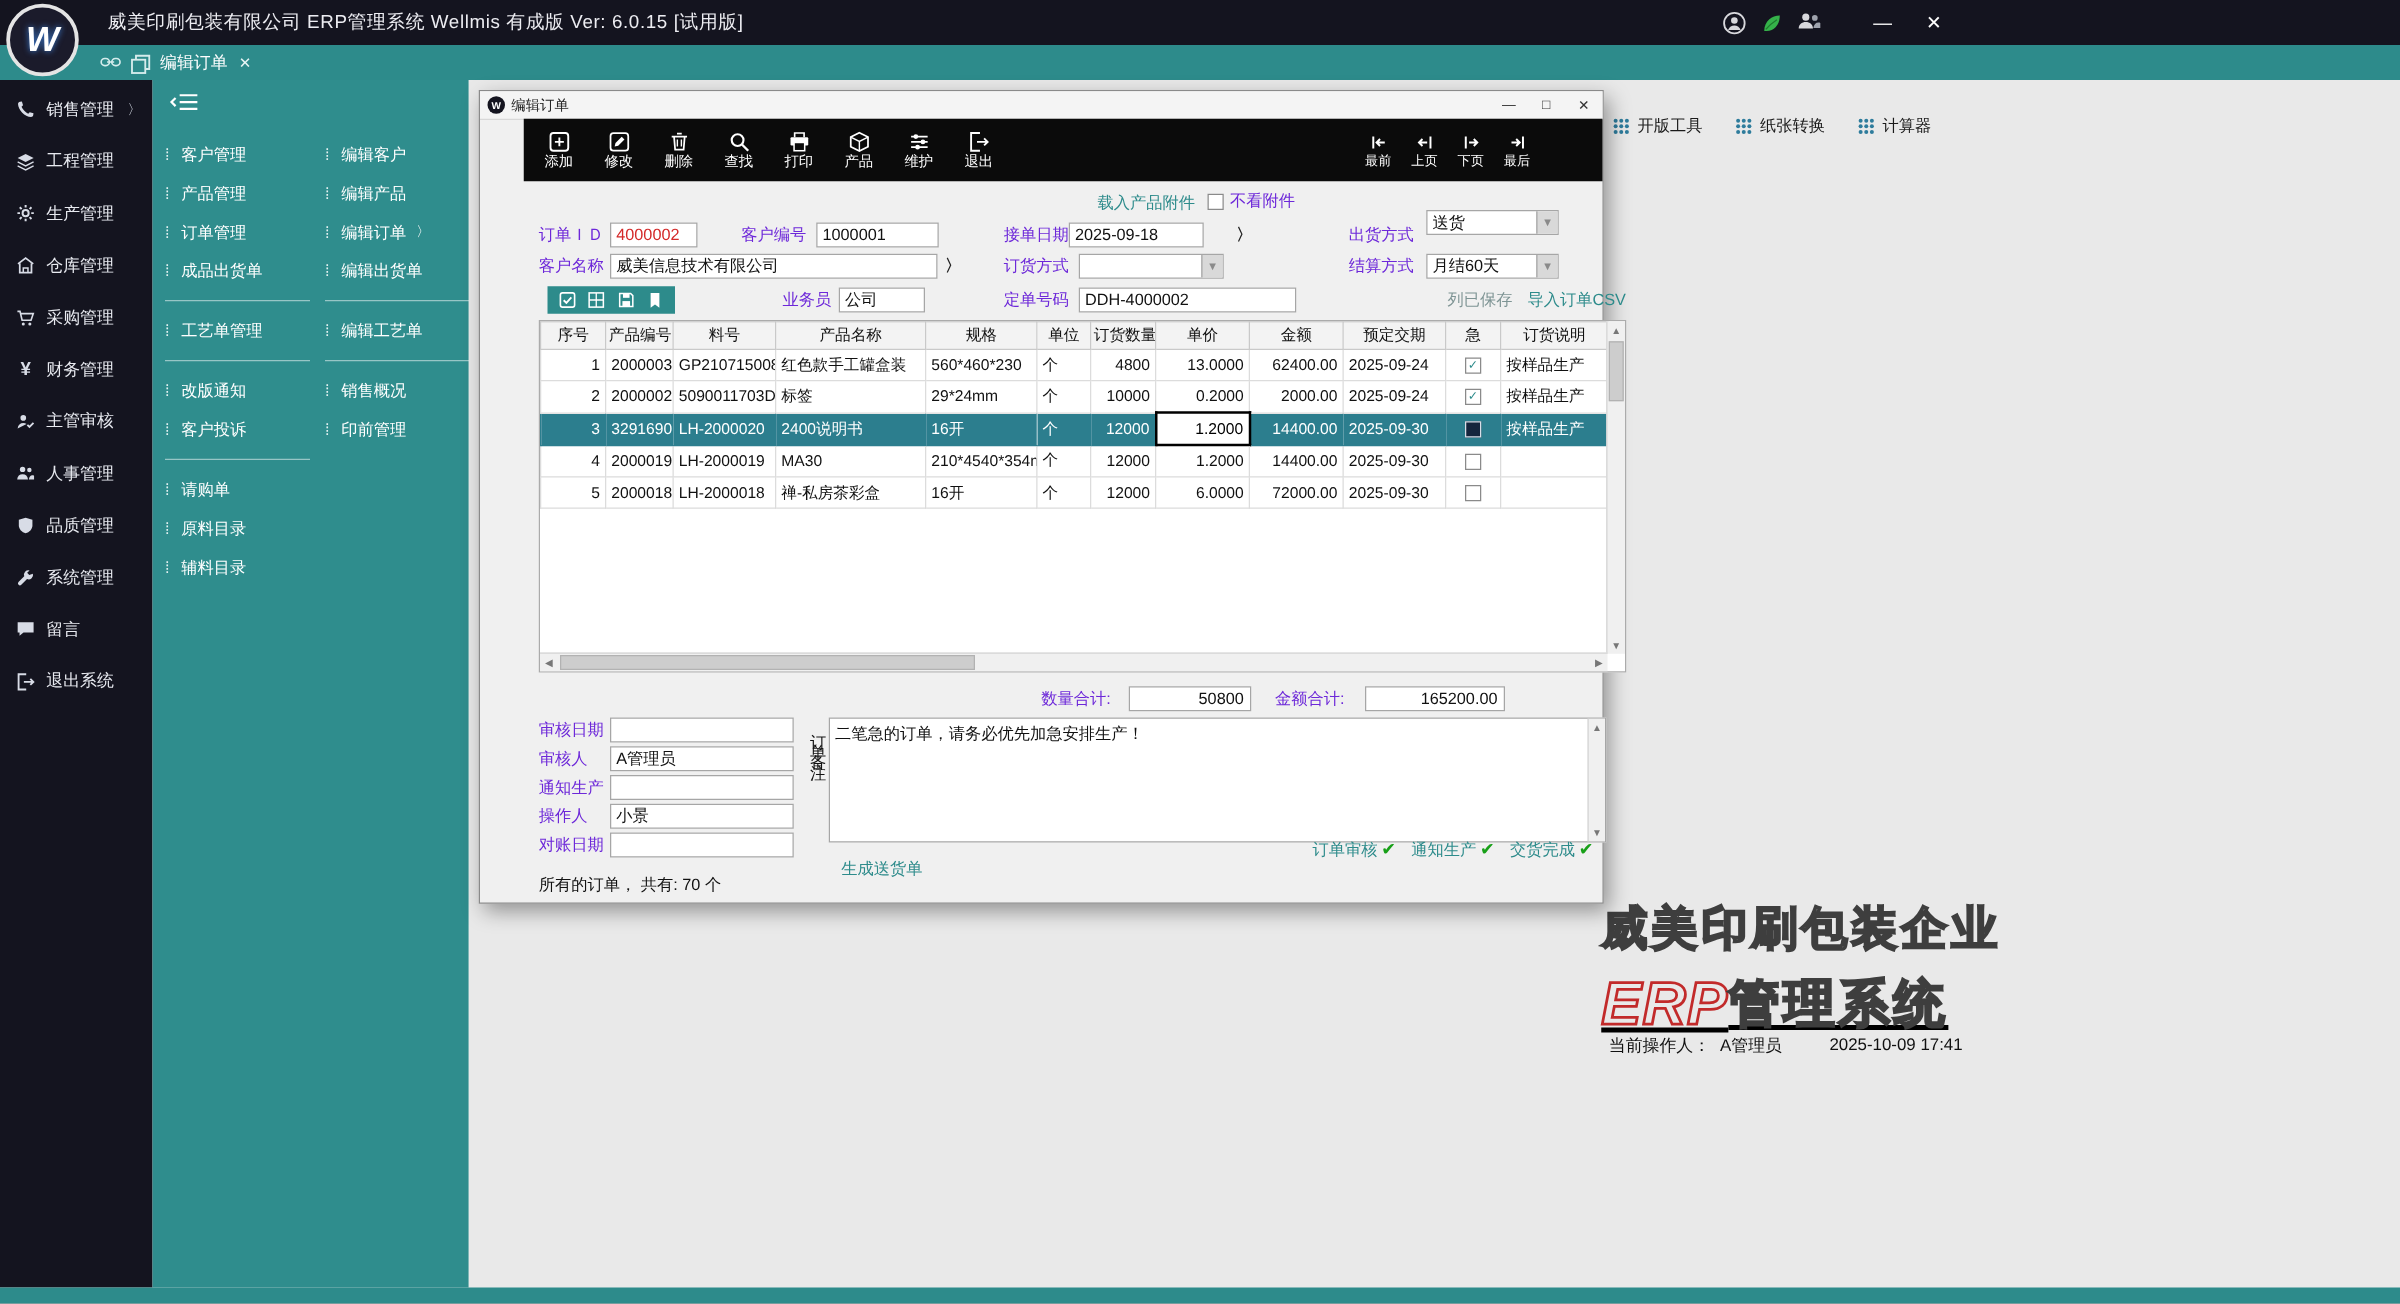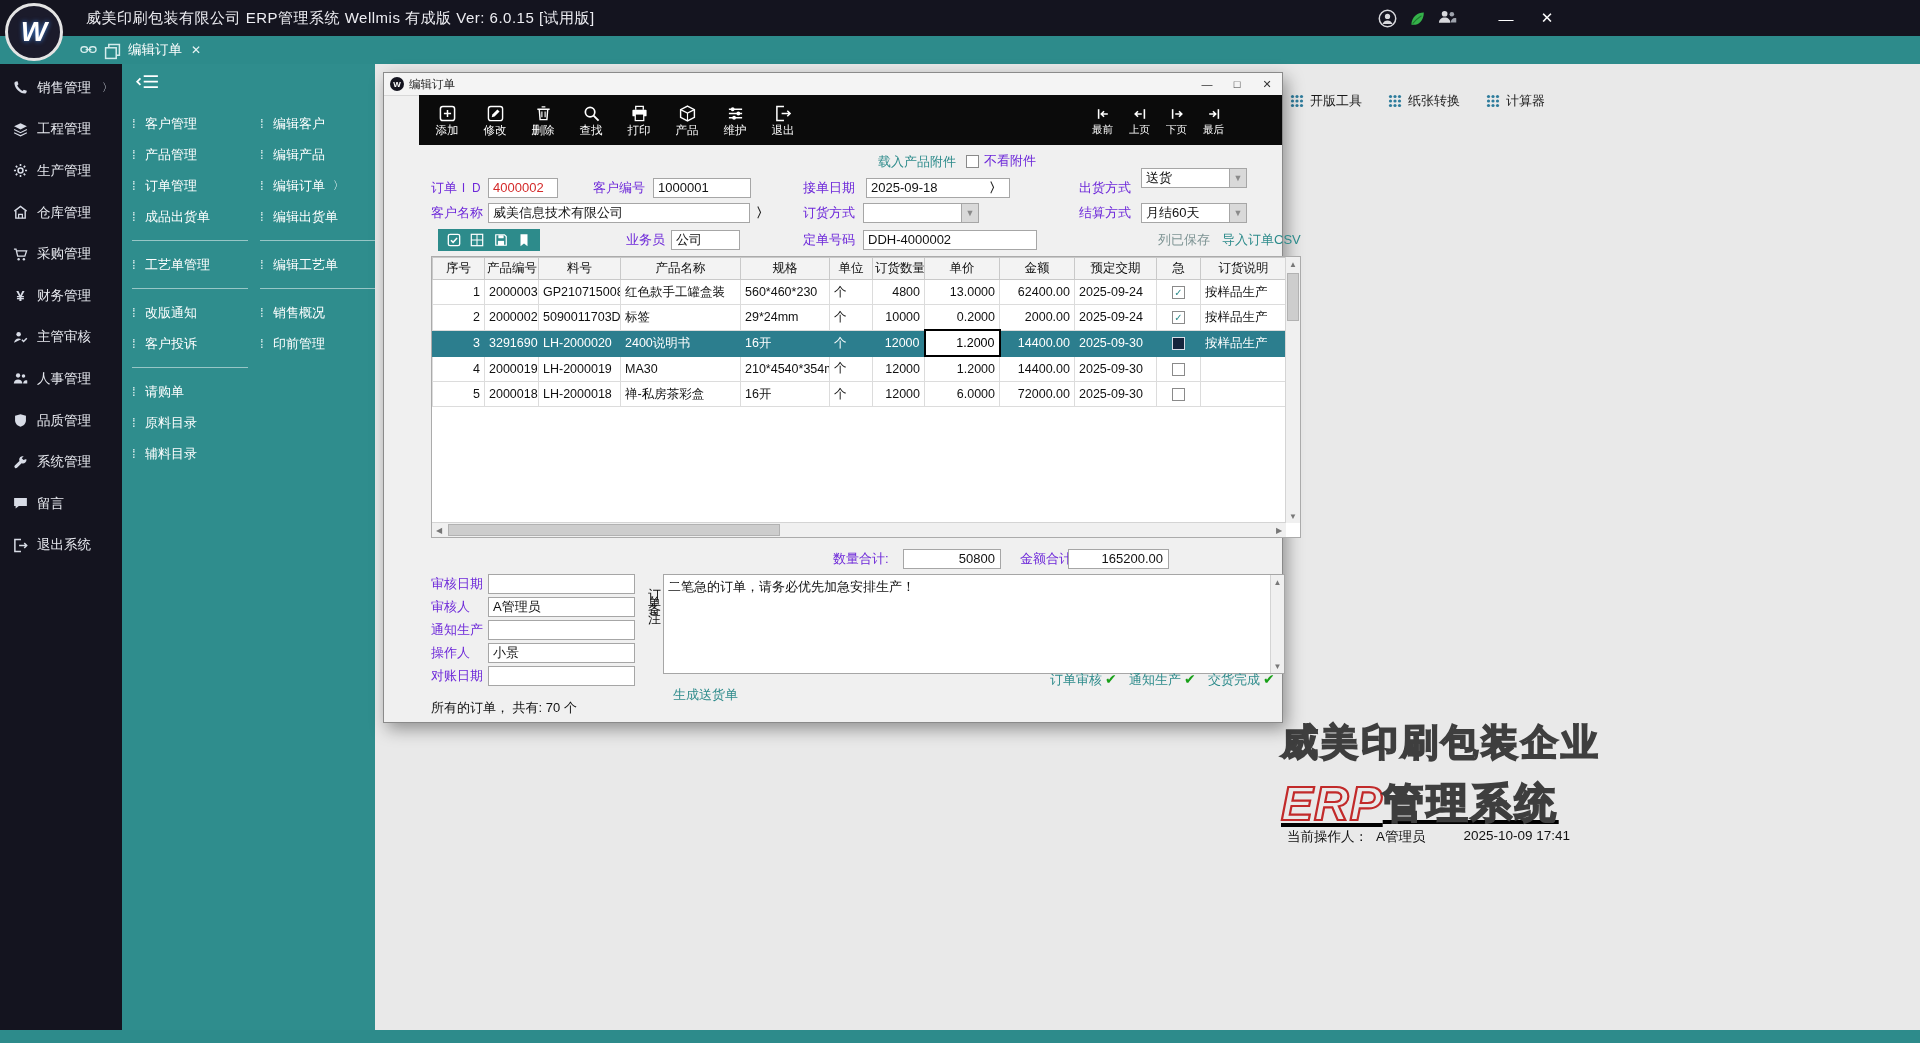--- a/index.html
+++ b/index.html
@@ -557,21 +557,21 @@
 
       <span class="tlink" style="left:462px;top:8px">载入产品附件</span>
       <span class="cb" style="position:absolute;left:550px;top:10px"></span>
       <span class="flabel" style="left:568px;top:6px">不看附件</span>
 
       <span class="flabel" style="left:15px;top:33px">订单ＩＤ</span>
       <span class="finput red" style="left:72px;top:33px;width:70px">4000002</span>
       <span class="flabel" style="left:177px;top:33px">客户编号</span>
       <span class="finput" style="left:237px;top:33px;width:98px">1000001</span>
       <span class="flabel" style="left:387px;top:33px">接单日期</span>
-      <span class="finput" style="left:450px;top:33px;width:144px">2025-09-18</span>
+      <span class="finput" style="left:439px;top:33px;width:108px">2025-09-18</span>
       <span class="xarrow" style="left:573px;top:34px">〉</span>
       <span class="flabel" style="left:663px;top:33px">出货方式</span>
       <span class="fsel" style="left:725px;top:23px;width:106px">
         <span>送货</span>
         <span class="dd">▼</span>
       </span>
 
       <span class="flabel" style="left:15px;top:58px">客户名称</span>
       <span class="finput" style="left:72px;top:58px;width:262px">威美信息技术有限公司</span>
       <span class="xarrow" style="left:340px;top:59px">〉</span>
@@ -724,21 +724,21 @@
         <div class="hscroll">
           <span class="sarr" style="left:0">◀</span>
           <span class="sarr" style="right:0">▶</span>
           <span class="thumbh" style="left:16px;width:330px"></span>
         </div>
       </div>
 
       <span class="flabel" style="left:417px;top:404px">数量合计:</span>
       <span class="tbox" style="left:487px;top:404px;width:98px">50800</span>
       <span class="flabel" style="left:604px;top:404px">金额合计:</span>
-      <span class="tbox" style="left:652px;top:404px;width:101px">165200.00</span>
+      <span class="tbox" style="left:676px;top:404px;width:112px">165200.00</span>
 
       <span class="flabel" style="left:15px;top:429px">审核日期</span>
       <span class="finput" style="left:72px;top:429px;width:147px"></span>
       <span class="flabel" style="left:15px;top:452px">审核人</span>
       <span class="finput" style="left:72px;top:452px;width:147px">A管理员</span>
       <span class="flabel" style="left:15px;top:475px">通知生产</span>
       <span class="finput" style="left:72px;top:475px;width:147px"></span>
       <span class="flabel" style="left:15px;top:498px">操作人</span>
       <span class="finput" style="left:72px;top:498px;width:147px">小景</span>
       <span class="flabel" style="left:15px;top:521px">对账日期</span>

